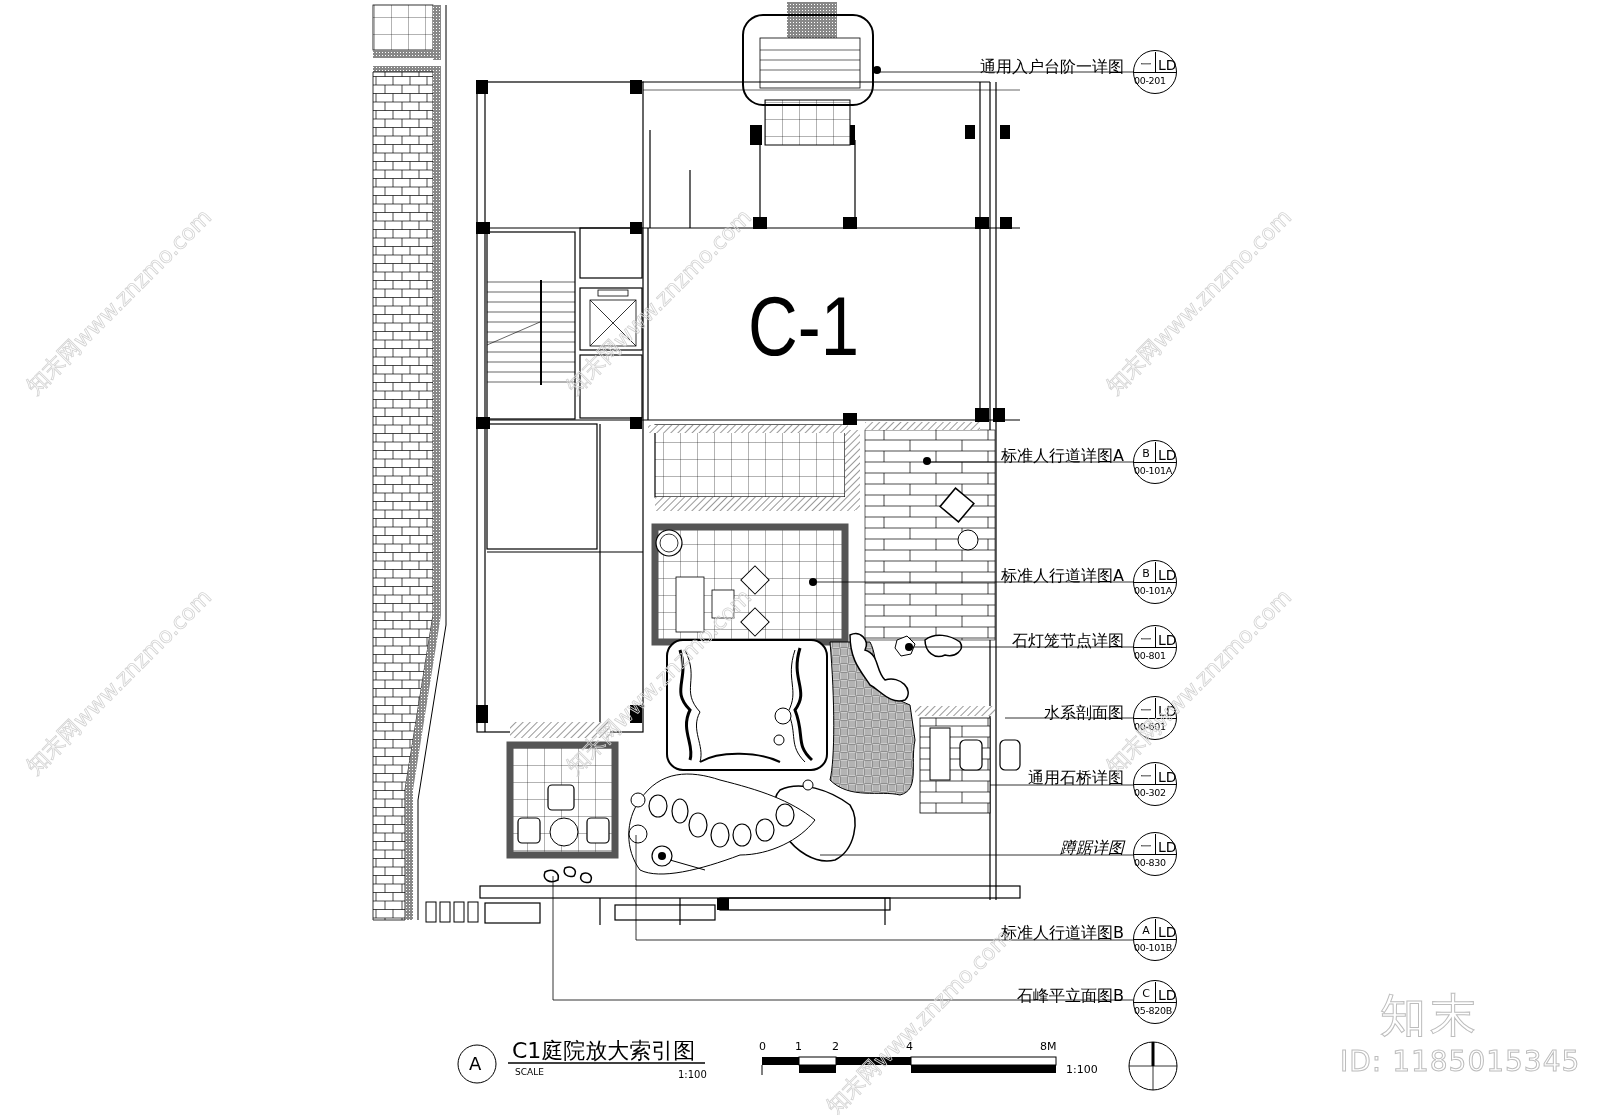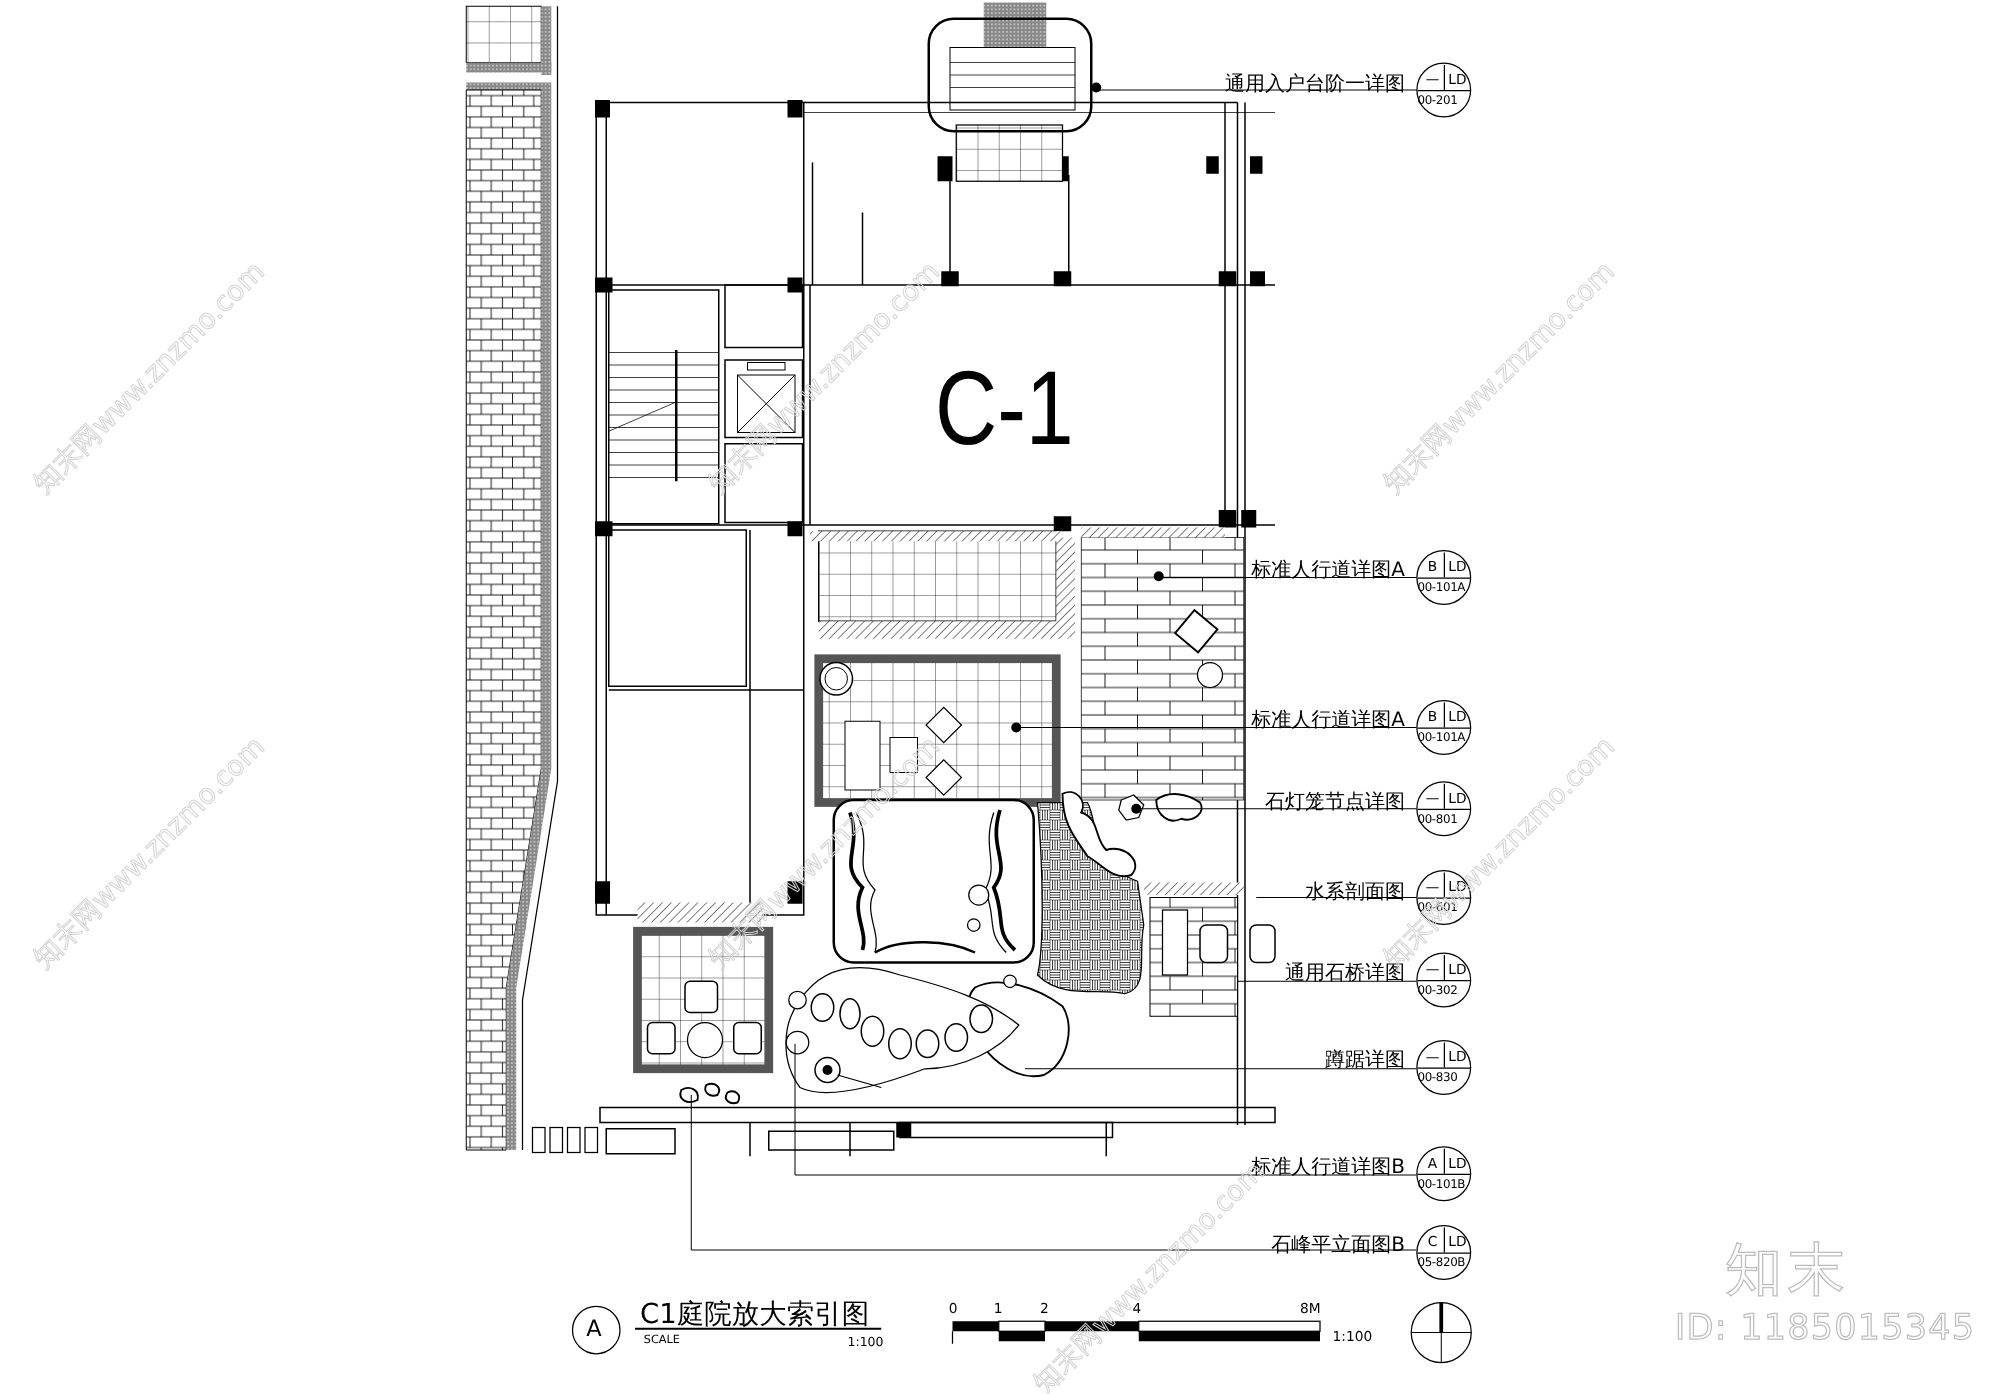--- a/index.html
+++ b/index.html
@@ -2,21 +2,21 @@
 <html><head>
 <meta charset="utf-8">
 <style>
   html, body { margin:0; padding:0; background:#ffffff; }
   body { width:1600px; height:1115px; position:relative; overflow:hidden;
          font-family:"DejaVu Sans", sans-serif; color:#000; }
   #canvas { position:absolute; left:0; top:0; width:1600px; height:1115px; }
   .callout-label { position:absolute; font-size:16px; white-space:nowrap; text-align:left; }
   .bubble { position:absolute; width:44px; height:44px; border:1.2px solid #000; border-radius:50%; box-sizing:border-box; }
   .bubble .top-left { position:absolute; left:4px; top:6px; width:16px; text-align:center; font-size:11px; }
-  .bubble .top-right { position:absolute; left:24px; top:6px; width:16px; text-align:center; font-size:11px; }
+  .bubble .top-right { position:absolute; left:24px; top:6px; width:16px; text-align:center; font-size:14px; }
   .bubble .vsep { position:absolute; left:21px; top:1px; width:1px; height:20px; background:#000; }
   .bubble .hsep { position:absolute; left:0; top:21px; width:100%; height:1px; background:#000; }
   .bubble .code { position:absolute; left:0; top:24px; width:100%; font-size:9.5px; letter-spacing:-0.3px; }
   .title { position:absolute; font-size:22px; }
   .small { position:absolute; font-size:10px; }
   .scale-num { position:absolute; font-size:11px; }
   .watermark-logo { position:absolute; font-size:46px; color:transparent; -webkit-text-stroke:1px #bdbdbd; letter-spacing:4px; }
   .watermark-id { position:absolute; font-size:28px; color:transparent; -webkit-text-stroke:1px #bdbdbd; letter-spacing:1px; }
   .wm-diag { position:absolute; font-size:22px; color:transparent; -webkit-text-stroke:0.8px #d3d3d3; transform:rotate(-45deg); transform-origin:left top; white-space:nowrap; }
 </style>
@@ -334,21 +334,21 @@
 
   <div class="callout-label" style="right:476px; top:768px;">通用石桥详图</div>
   <div class="bubble" style="left:1133px; top:762px;">
     <div class="vsep"></div>
       <div class="hsep"></div>
     <div class="top-left">一</div>
     <div class="top-right">LD</div>
     <div class="code">00-302</div>
   </div>
 
-  <div class="callout-label" style="right:476px; top:838px;">蹲踞详图</div>
+  <div class="callout-label" style="right:476px; top:838px;font-style:italic;">蹲踞详图</div>
   <div class="bubble" style="left:1133px; top:832px;">
     <div class="vsep"></div>
       <div class="hsep"></div>
     <div class="top-left">一</div>
     <div class="top-right">LD</div>
     <div class="code">00-830</div>
   </div>
 
   <div class="callout-label" style="right:476px; top:923px;">标准人行道详图B</div>
   <div class="bubble" style="left:1133px; top:917px;">

